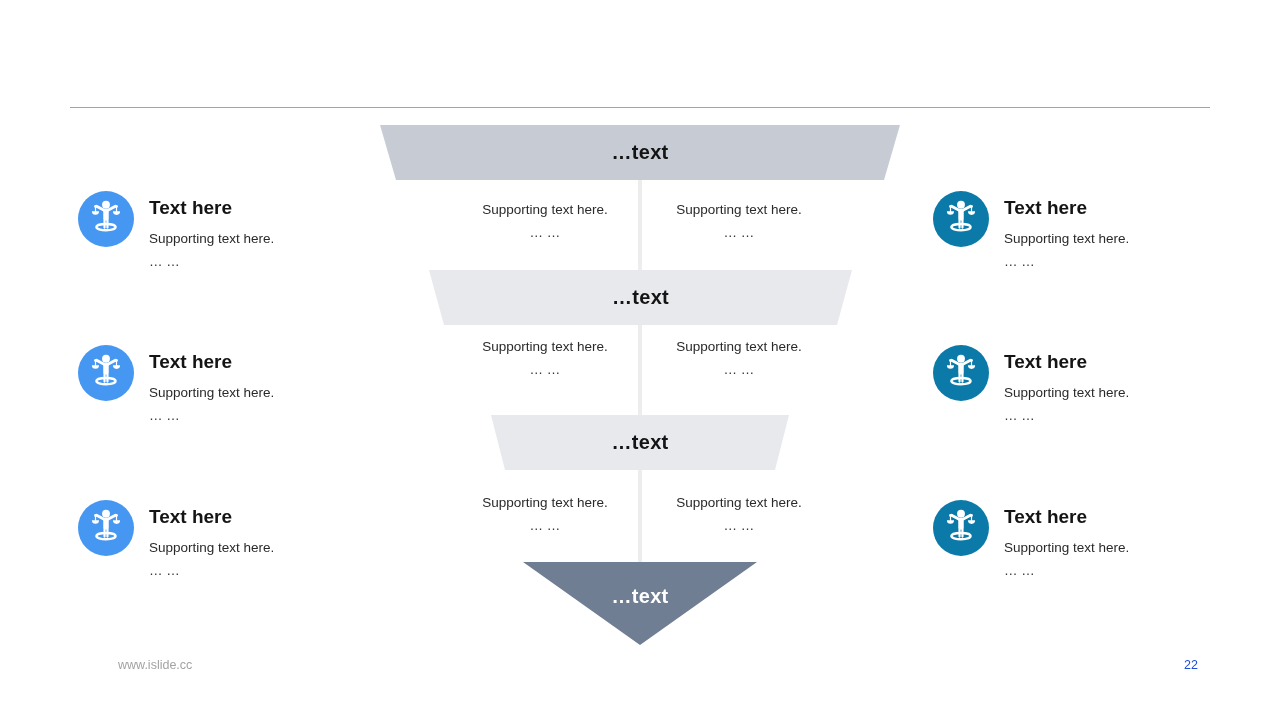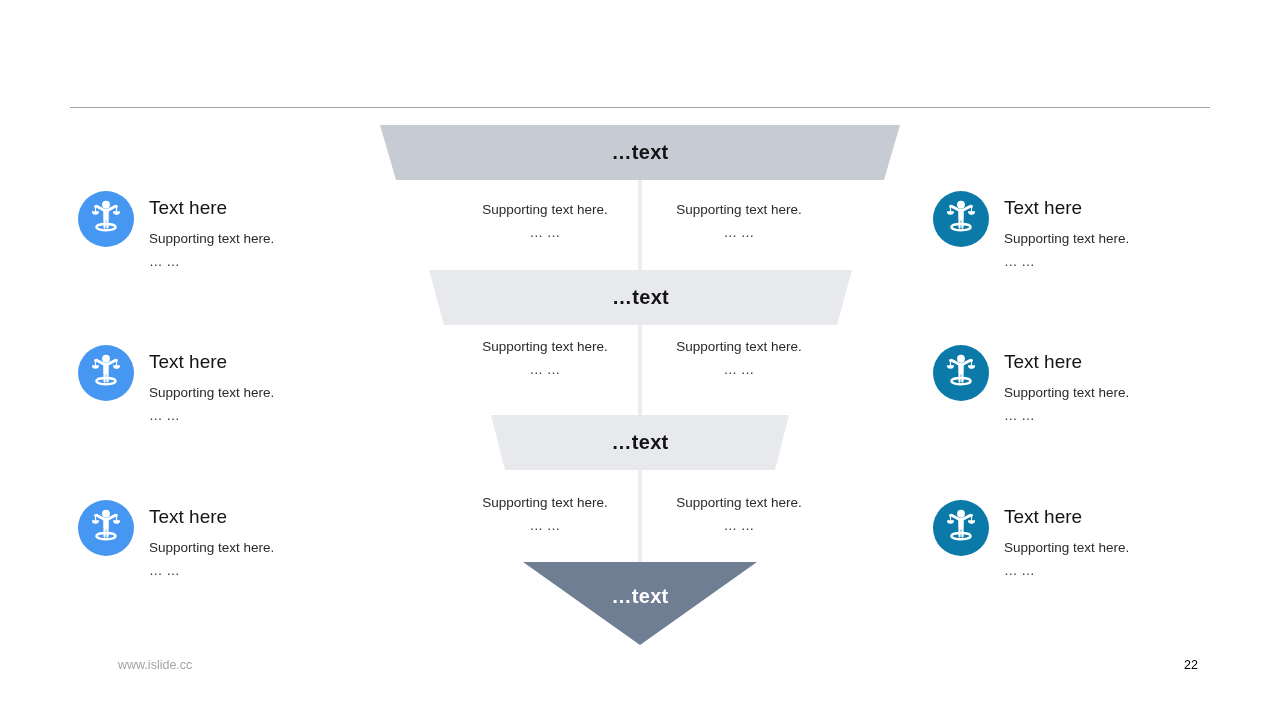--- a/index.html
+++ b/index.html
@@ -33,29 +33,29 @@
 
   .side-item{position:absolute;width:300px;height:100px;}
   .icon-circle{
     position:absolute;left:0;top:0;width:56px;height:56px;border-radius:50%;
     display:flex;align-items:center;justify-content:center;
   }
   .icon-left{background:#4697f1;}
   .icon-right{background:#0b7aa9;}
   .icon-circle svg{width:44px;height:44px;display:block;}
   .side-texts{position:absolute;left:71px;top:7px;}
-  .side-title{font-size:19px;font-weight:normal;color:#141414;line-height:20px;}
+  .side-title{font-size:19px;font-weight:bold;color:#141414;line-height:20px;}
   .side-sub{margin-top:13px;font-size:13.5px;color:#2a2a2a;line-height:15px;}
   .side-dots{margin-top:9px;font-size:13.5px;color:#333;line-height:14px;}
 
   .pos-l1{left:78px;top:191px;}  .pos-l2{left:78px;top:345px;}  .pos-l3{left:78px;top:500px;}
   .pos-r1{left:933px;top:191px;} .pos-r2{left:933px;top:345px;} .pos-r3{left:933px;top:500px;}
 
   .footer-url{position:absolute;left:78px;top:658px;font-size:12.5px;color:#a3a3a3;margin-left:40px;}
-  .page-number{position:absolute;right:82px;top:658px;font-size:12.5px;color:#000000;}
+  .page-number{position:absolute;right:82px;top:658px;font-size:12.5px;color:#1d4ed8;}
   .defs-holder{position:absolute;width:0;height:0;overflow:hidden;}
 </style>
 </head>
 <body>
 
 <div id="slide">
 
   <svg class="defs-holder" aria-hidden="true">
     <defs>
       <symbol id="icon-scales" viewBox="0 0 48 48">

